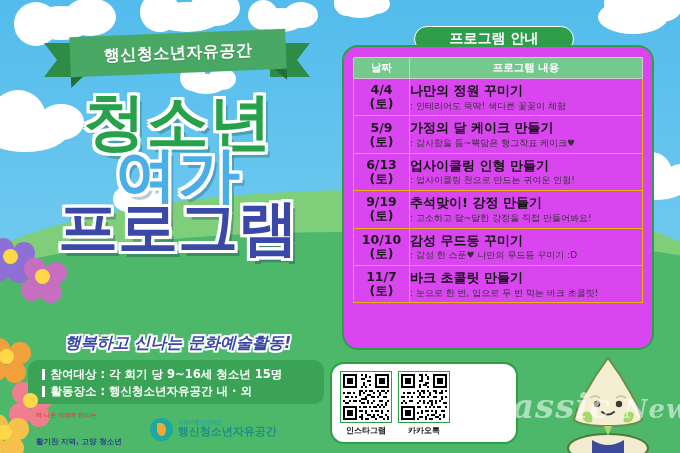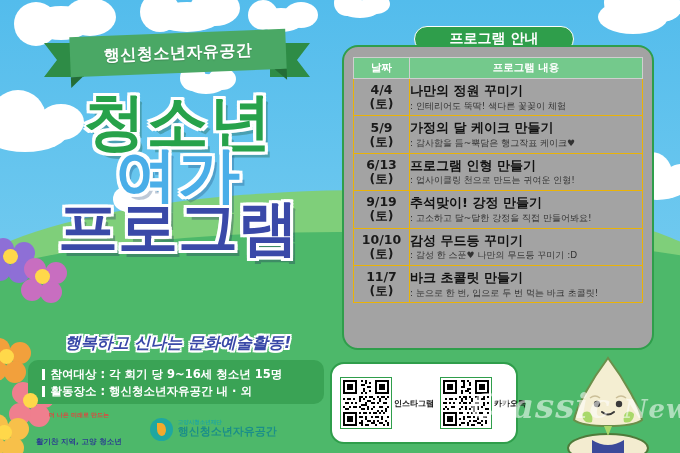--- a/index.html
+++ b/index.html
@@ -166,21 +166,21 @@
   .info-bar {
     display:inline-block; width:2.5px; height:11px;
     background:#fff; margin-right:6px; flex:none;
   }
 
   
   #logos {
     position:absolute; left:36px; top:412px; width:290px; height:34px;
     display:flex; align-items:center; gap:28px;
   }
-  .logo-a { display:flex; flex-direction:column; align-items:center; gap:17px; }
+  .logo-a { display:flex; flex-direction:column; align-items:flex-start; gap:17px; }
   .logo-a .la1 { font-size:6px; font-weight:bold; color:#e0453f; white-space:nowrap; }
   .logo-a .la2 { font-size:7.5px; font-weight:bold; color:#2b3f8f; white-space:nowrap; }
   .logo-b { display:flex; align-items:center; gap:5px; }
   .logo-b .mark {
     width:23px; height:23px; border-radius:50%;
     background:#1fa7a0; position:relative; flex:none;
   }
   .logo-b .mark::after {
     content:""; position:absolute; left:7px; top:5px;
     width:9px; height:13px; border-radius:0 60% 50% 60%;
@@ -196,21 +196,21 @@
     width:160px; height:26px; background:#2f9e4b;
     border-radius:14px; border:1.5px solid #fff;
     display:flex; align-items:center; justify-content:center;
   }
   #program-badge span {
     color:#fff; font-size:14px; font-weight:bold; white-space:nowrap;
   }
   #program-card {
     position:absolute; left:342px; top:45px;
     width:312px; height:305px;
-    background:#a3a3a3; border:2.5px solid #2f9e4b;
+    background:#d946ef; border:2.5px solid #2f9e4b;
     border-radius:16px; padding:10px 9px;
   }
   table#prog-table { width:100%; border-collapse:collapse; table-layout:fixed; }
   table#prog-table th {
     background:#74c98c; color:#fff; font-size:10.5px; font-weight:bold;
     padding:3px 0; border:1px solid #cfcfcf;
   }
   table#prog-table th.c-date { width:56px; }
   table#prog-table td {
     border:1px solid #eab308; vertical-align:middle; padding:4px 0;
@@ -235,21 +235,21 @@
     width:188px; height:82px;
     background:#fff; border:2.5px solid #2f9e4b;
     border-radius:14px;
     display:flex; align-items:center; padding:5px 8px; gap:6px;
   }
   #qr-text {
     font-size:8.5px; font-weight:bold; color:#222;
     line-height:1.45; white-space:nowrap;
   }
   #qr-text .hl { color:#e03a3a; }
-  .qr-item { display:flex; flex-direction:row; align-items:center; gap:2px; }
+  .qr-item { display:flex; flex-direction:column; align-items:center; gap:2px; }
   .qr-code {
     width:52px; height:52px; border:1.5px solid #2f9e4b; background:#fff;
     display:block;
   }
   .qr-label { font-size:8px; font-weight:bold; color:#111; white-space:nowrap; }
 
   
   #mascot { position:absolute; left:548px; top:352px; width:120px; height:101px; }
 
   
@@ -392,21 +392,21 @@
               <div class="prog-title">가정의 달 케이크 만들기</div>
               <div class="prog-desc">: 감사함을 듬~뿍담은 행그작표 케이크♥</div>
             </td>
           </tr>
           <tr>
             <td class="date-cell">
               <div>6/13</div>
               <div>(토)</div>
             </td>
             <td class="body-cell">
-              <div class="prog-title">프로그램 인형 만들기</div>
+              <div class="prog-title">업사이클링 인형 만들기</div>
               <div class="prog-desc">: 업사이클링 천으로 만드는 귀여운 인형!</div>
             </td>
           </tr>
           <tr>
             <td class="date-cell">
               <div>9/19</div>
               <div>(토)</div>
             </td>
             <td class="body-cell">
               <div class="prog-title">추석맞이! 강정 만들기</div>

